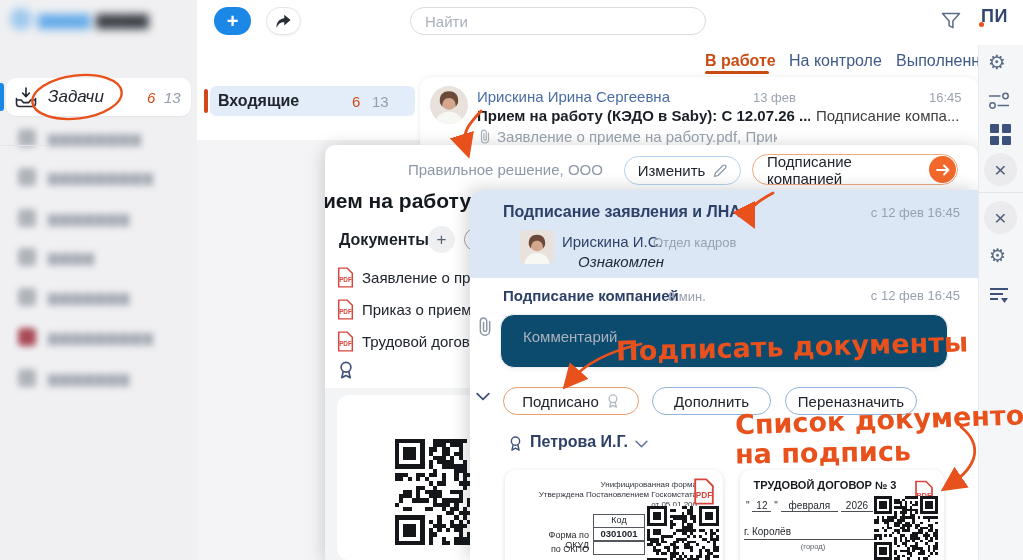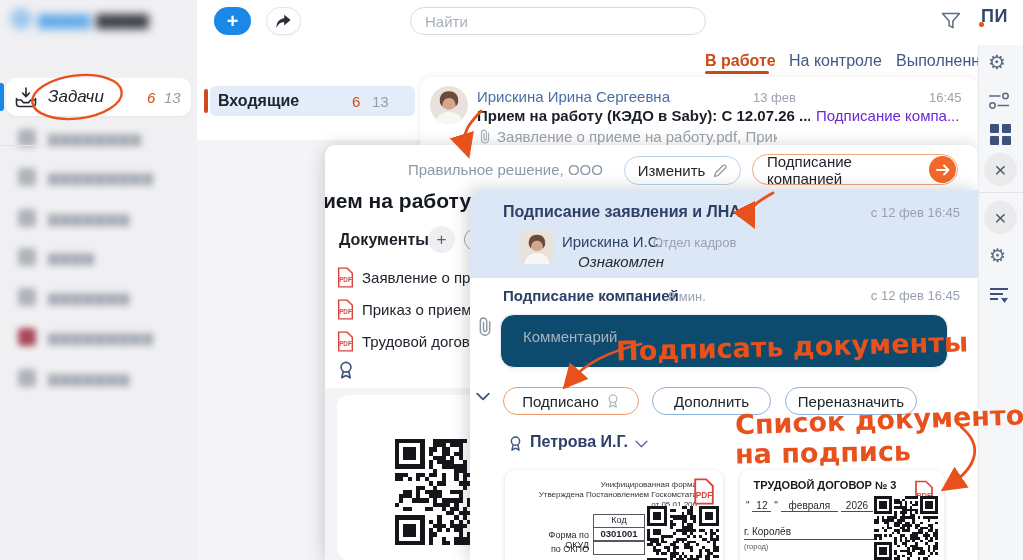--- a/index.html
+++ b/index.html
@@ -45,21 +45,21 @@
   .inbox-bar{left:204px;top:89px;width:4px;height:24px;background:#d0491c;border-radius:2px;}
   .inbox-label{position:absolute;left:8px;top:6px;font-size:16px;font-weight:bold;color:#20252e;}
   .inbox-c1{position:absolute;left:142px;top:7px;}
   .inbox-c2{position:absolute;left:162px;top:7px;}
   .task-card{left:420px;top:77px;width:558px;height:80px;background:#fff;border-radius:12px 12px 0 0;box-shadow:0 0 6px rgba(0,0,0,.08);}
   .avatar-round{left:430px;top:86px;width:38px;height:38px;border-radius:50%;overflow:hidden;}
   .task-sender{left:477px;top:88px;font-size:15px;color:#4a6da6;cursor:pointer;}
   .task-date{left:753px;top:90px;font-size:13px;color:#9aa3af;}
   .task-time{left:929px;top:90px;font-size:13px;color:#9aa3af;}
   .task-subject{left:477px;top:107px;font-size:15px;font-weight:bold;color:#1a1f27;max-width:333px;white-space:nowrap;overflow:hidden;}
-  .task-stage{left:816px;top:107px;font-size:15px;color:#6d28d9;cursor:pointer;}
+  .task-stage{left:816px;top:107px;font-size:15px;color:#404040;cursor:pointer;}
   .task-attach{left:497px;top:128px;font-size:15px;color:#9aa3af;max-width:280px;white-space:nowrap;overflow:hidden;}
   
   .dialog1{left:325px;top:145px;width:653px;height:415px;background:#fff;border-radius:10px 10px 0 0;
     box-shadow:0 2px 18px rgba(21,27,38,.22);overflow:hidden;}
   .dlg-org{left:83px;top:16px;font-size:15px;color:#8d98a8;}
   .btn-edit{left:299px;top:11px;width:117px;height:29px;border-radius:15px;border:1px solid #b5d2ec;background:#fff;
     display:flex;align-items:center;justify-content:center;gap:8px;font-size:15px;color:#20242c;cursor:pointer;}
   .btn-signco{left:427px;top:9px;width:206px;height:31px;border-radius:16px;border:1px solid #efa77d;background:#fff;
     display:flex;align-items:center;cursor:pointer;}
   .btn-signco .lbl{padding-left:14px;font-size:15px;color:#20242c;flex:1;}
@@ -105,21 +105,21 @@
   .formA-table .cell{border:1px solid #53585e;height:14px;font-size:9px;text-align:center;margin-top:-1px;background:#fff;}
   .formA-table .cell.first{margin-top:0;}
   .formA-table .val{font-weight:bold;font-size:9.5px;}
   .qrA{position:absolute;left:142px;top:36px;width:72px;height:72px;}
   .qrB{position:absolute;right:6px;top:26px;width:64px;height:64px;}
   .qr1{position:absolute;left:58px;top:44px;width:106px;height:106px;}
   .cardB-title{position:absolute;left:0;right:34px;top:9px;text-align:center;font-size:11px;font-weight:bold;color:#15181d;}
   .cardB-date{position:absolute;left:6px;top:30px;font-size:10px;color:#26292e;}
   .cardB-date .u{border-bottom:1px solid #4a4f55;}
   .cardB-city{position:absolute;left:4px;top:56px;width:138px;font-size:10px;color:#26292e;border-bottom:1px solid #4a4f55;padding-bottom:2px;}
-  .cardB-caption{position:absolute;left:4px;top:72px;width:138px;text-align:left;font-size:7.5px;color:#555a60;}
+  .cardB-caption{position:absolute;left:4px;top:72px;width:138px;text-align:center;font-size:7.5px;color:#555a60;}
   .pdf-badge{position:absolute;}
   
   .strip{left:978px;top:45px;width:45px;height:515px;background:#f5f6f8;border-left:1px solid #e8eaec;}
   .gear-glyph{font-family:"DejaVu Sans",sans-serif;color:#5a6b86;cursor:pointer;}
   .grid-icon{left:12px;top:124px;display:grid;grid-template-columns:9px 9px;grid-gap:3px;cursor:pointer;}
   .grid-icon i{width:9px;height:9px;background:#3e517d;border-radius:1px;}
   .xbtn{left:6px;width:33px;height:33px;border-radius:50%;background:#ebebed;display:flex;align-items:center;justify-content:center;
     font-size:21px;color:#4d5a74;cursor:pointer;line-height:1;}
   .strip-div{left:0;width:45px;height:1px;background:#e2e4e7;}
   

